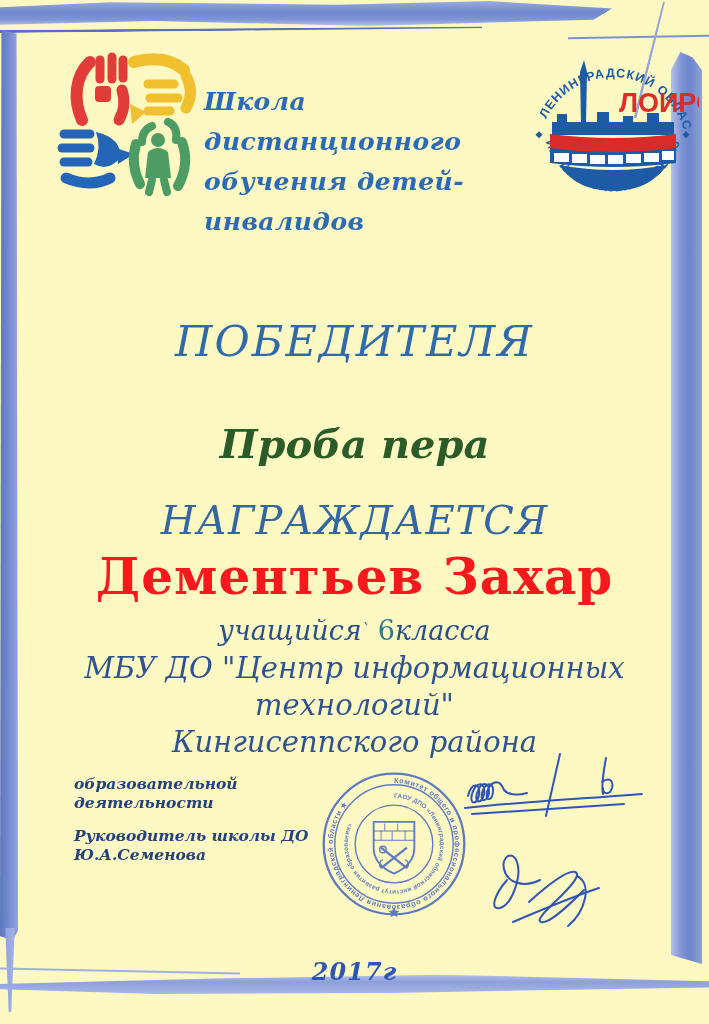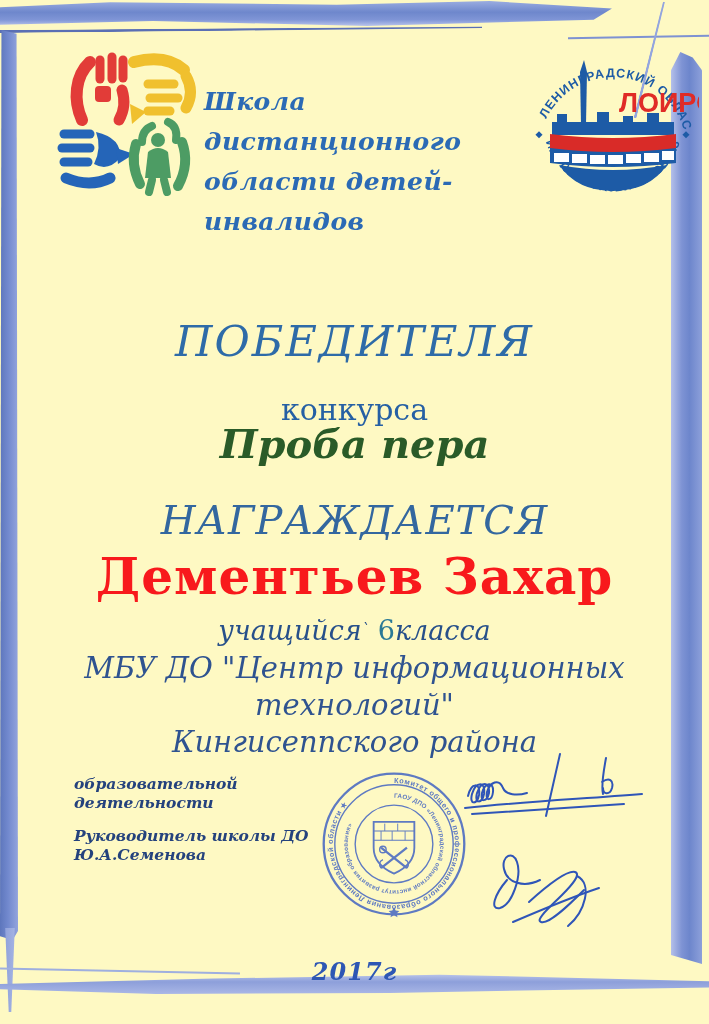--- a/index.html
+++ b/index.html
@@ -114,21 +114,21 @@
         <path d="M102,132 l-3,12" stroke-width="8"></path>
         <path d="M114,132 l3,12" stroke-width="8"></path>
       </g>
       <circle cx="108" cy="92" r="7" fill="#4d9c64"></circle>
       <path d="M98,104 q10,-8 20,0 l3,26 h-26 z" fill="#4d9c64"></path>
     </g>
   </svg>
 
   <div class="abs school-name">
     <div>Школа дистанционного</div>
-    <div>области детей-инвалидов</div>
+    <div>обучения детей-инвалидов</div>
   </div>
 
   <svg class="abs loiro" viewBox="0 0 172 192">
     <defs>
       <path id="loiroTop" d="M14,108 a74,74 0 0,1 144,0" fill="none"></path>
       <path id="loiroBottom" d="M18,112 a70,70 0 0,0 136,0" fill="none"></path>
     </defs>
     <text font-family="Liberation Sans, sans-serif" font-weight="bold" font-size="12.5" fill="#1d5ba6" letter-spacing="1">
       <textPath href="#loiroTop" startOffset="8%">ЛЕНИНГРАДСКИЙ ОБЛАСТНОЙ</textPath>
     </text>
@@ -160,21 +160,20 @@
         <rect x="135" y="125" width="12" height="9"></rect>
       </g>
     </g>
 
     <path d="M32,139 q54,10 108,0 q-18,26 -54,26 q-36,0 -54,-26 z" fill="#1d5ba6"></path>
     <rect x="10" y="106" width="5" height="5" fill="#1d5ba6" transform="rotate(45 12 108)"></rect>
     <rect x="157" y="106" width="5" height="5" fill="#1d5ba6" transform="rotate(45 159 108)"></rect>
   </svg>
 
   <div class="abs cline subtitle">ПОБЕДИТЕЛЯ</div>
-  <div class="abs cline contest-label">конкурса</div>
   <div class="abs cline contest-name">Проба пера</div>
   <div class="abs cline awarded">НАГРАЖДАЕТСЯ</div>
   <div class="abs cline recipient">Дементьев Захар</div>
 
   <div class="abs cline grade">
     <span>учащийся</span><span class="tick">`</span>
     <span class="num">6</span><span>класса</span>
   </div>
 
   <div class="abs cline org">

